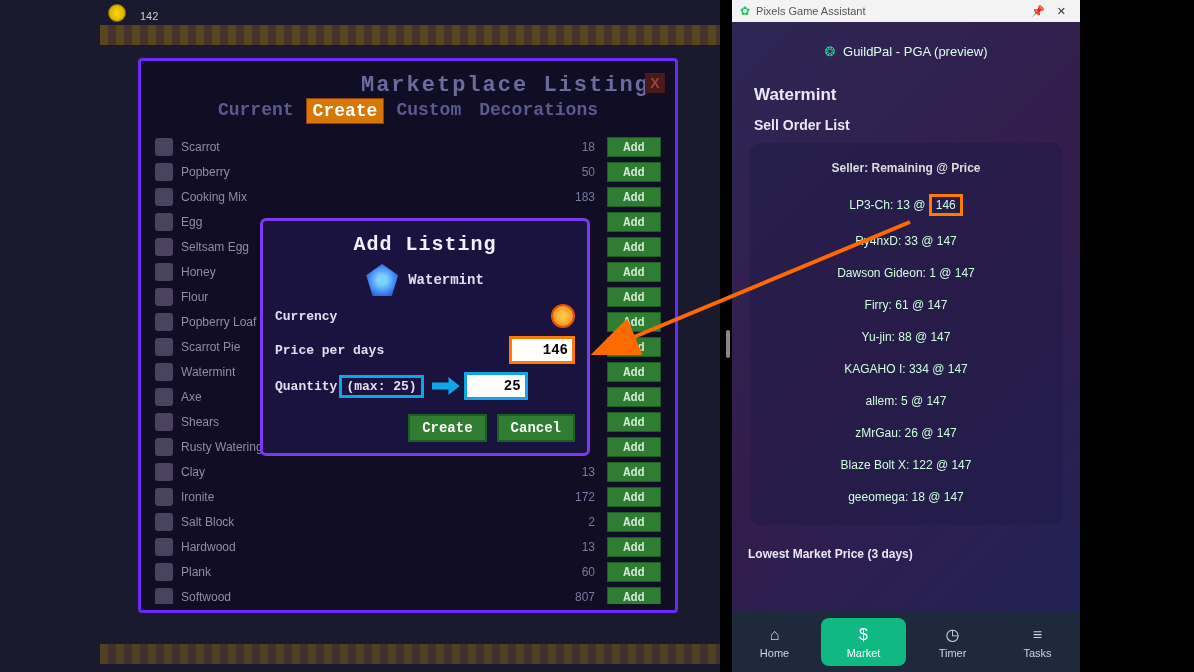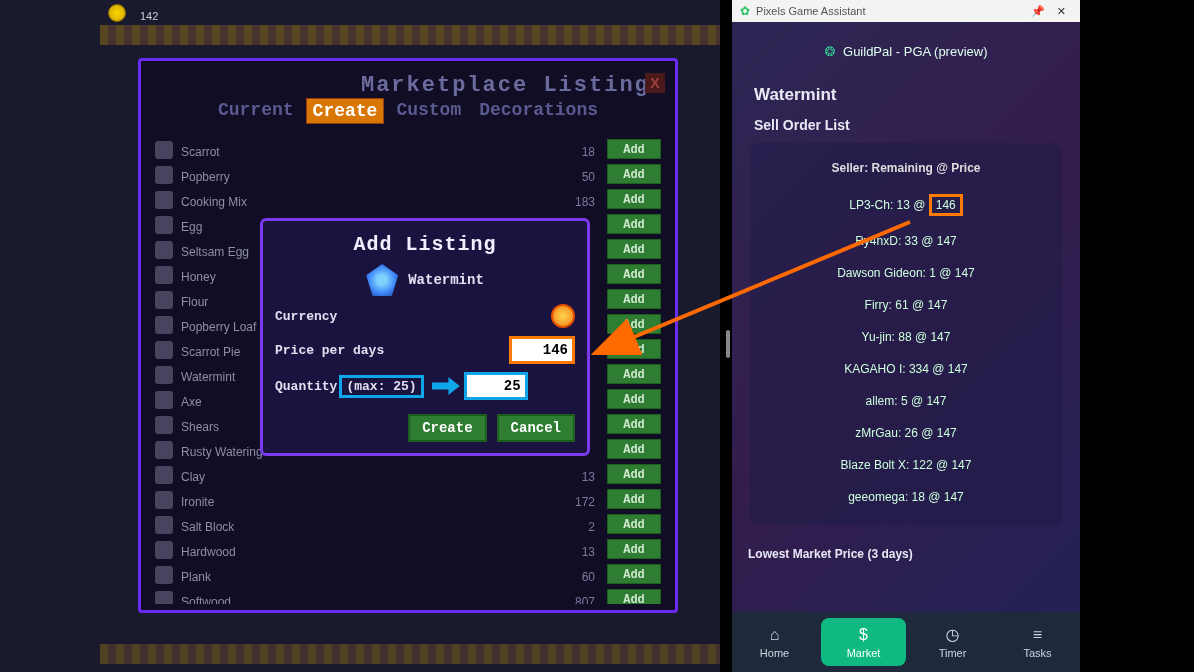--- a/index.html
+++ b/index.html
@@ -90,21 +90,21 @@
 }
 .mp-tab { color: #5a5a90; padding: 2px 6px; cursor: pointer; }
 .mp-tab.active { background: #d97706; color: #fff; border: 1px solid #92400e; }
 .mp-list {
   margin-top: 10px;
   height: 470px;
   overflow: hidden;
 }
 .mp-row {
   display: flex;
-  align-items: flex-end;
+  align-items: center;
   height: 25px;
   padding: 0 4px;
 }
 .mp-icon {
   width: 18px;
   height: 18px;
   margin-right: 8px;
   background: #4a4360;
   border-radius: 3px;
 }

